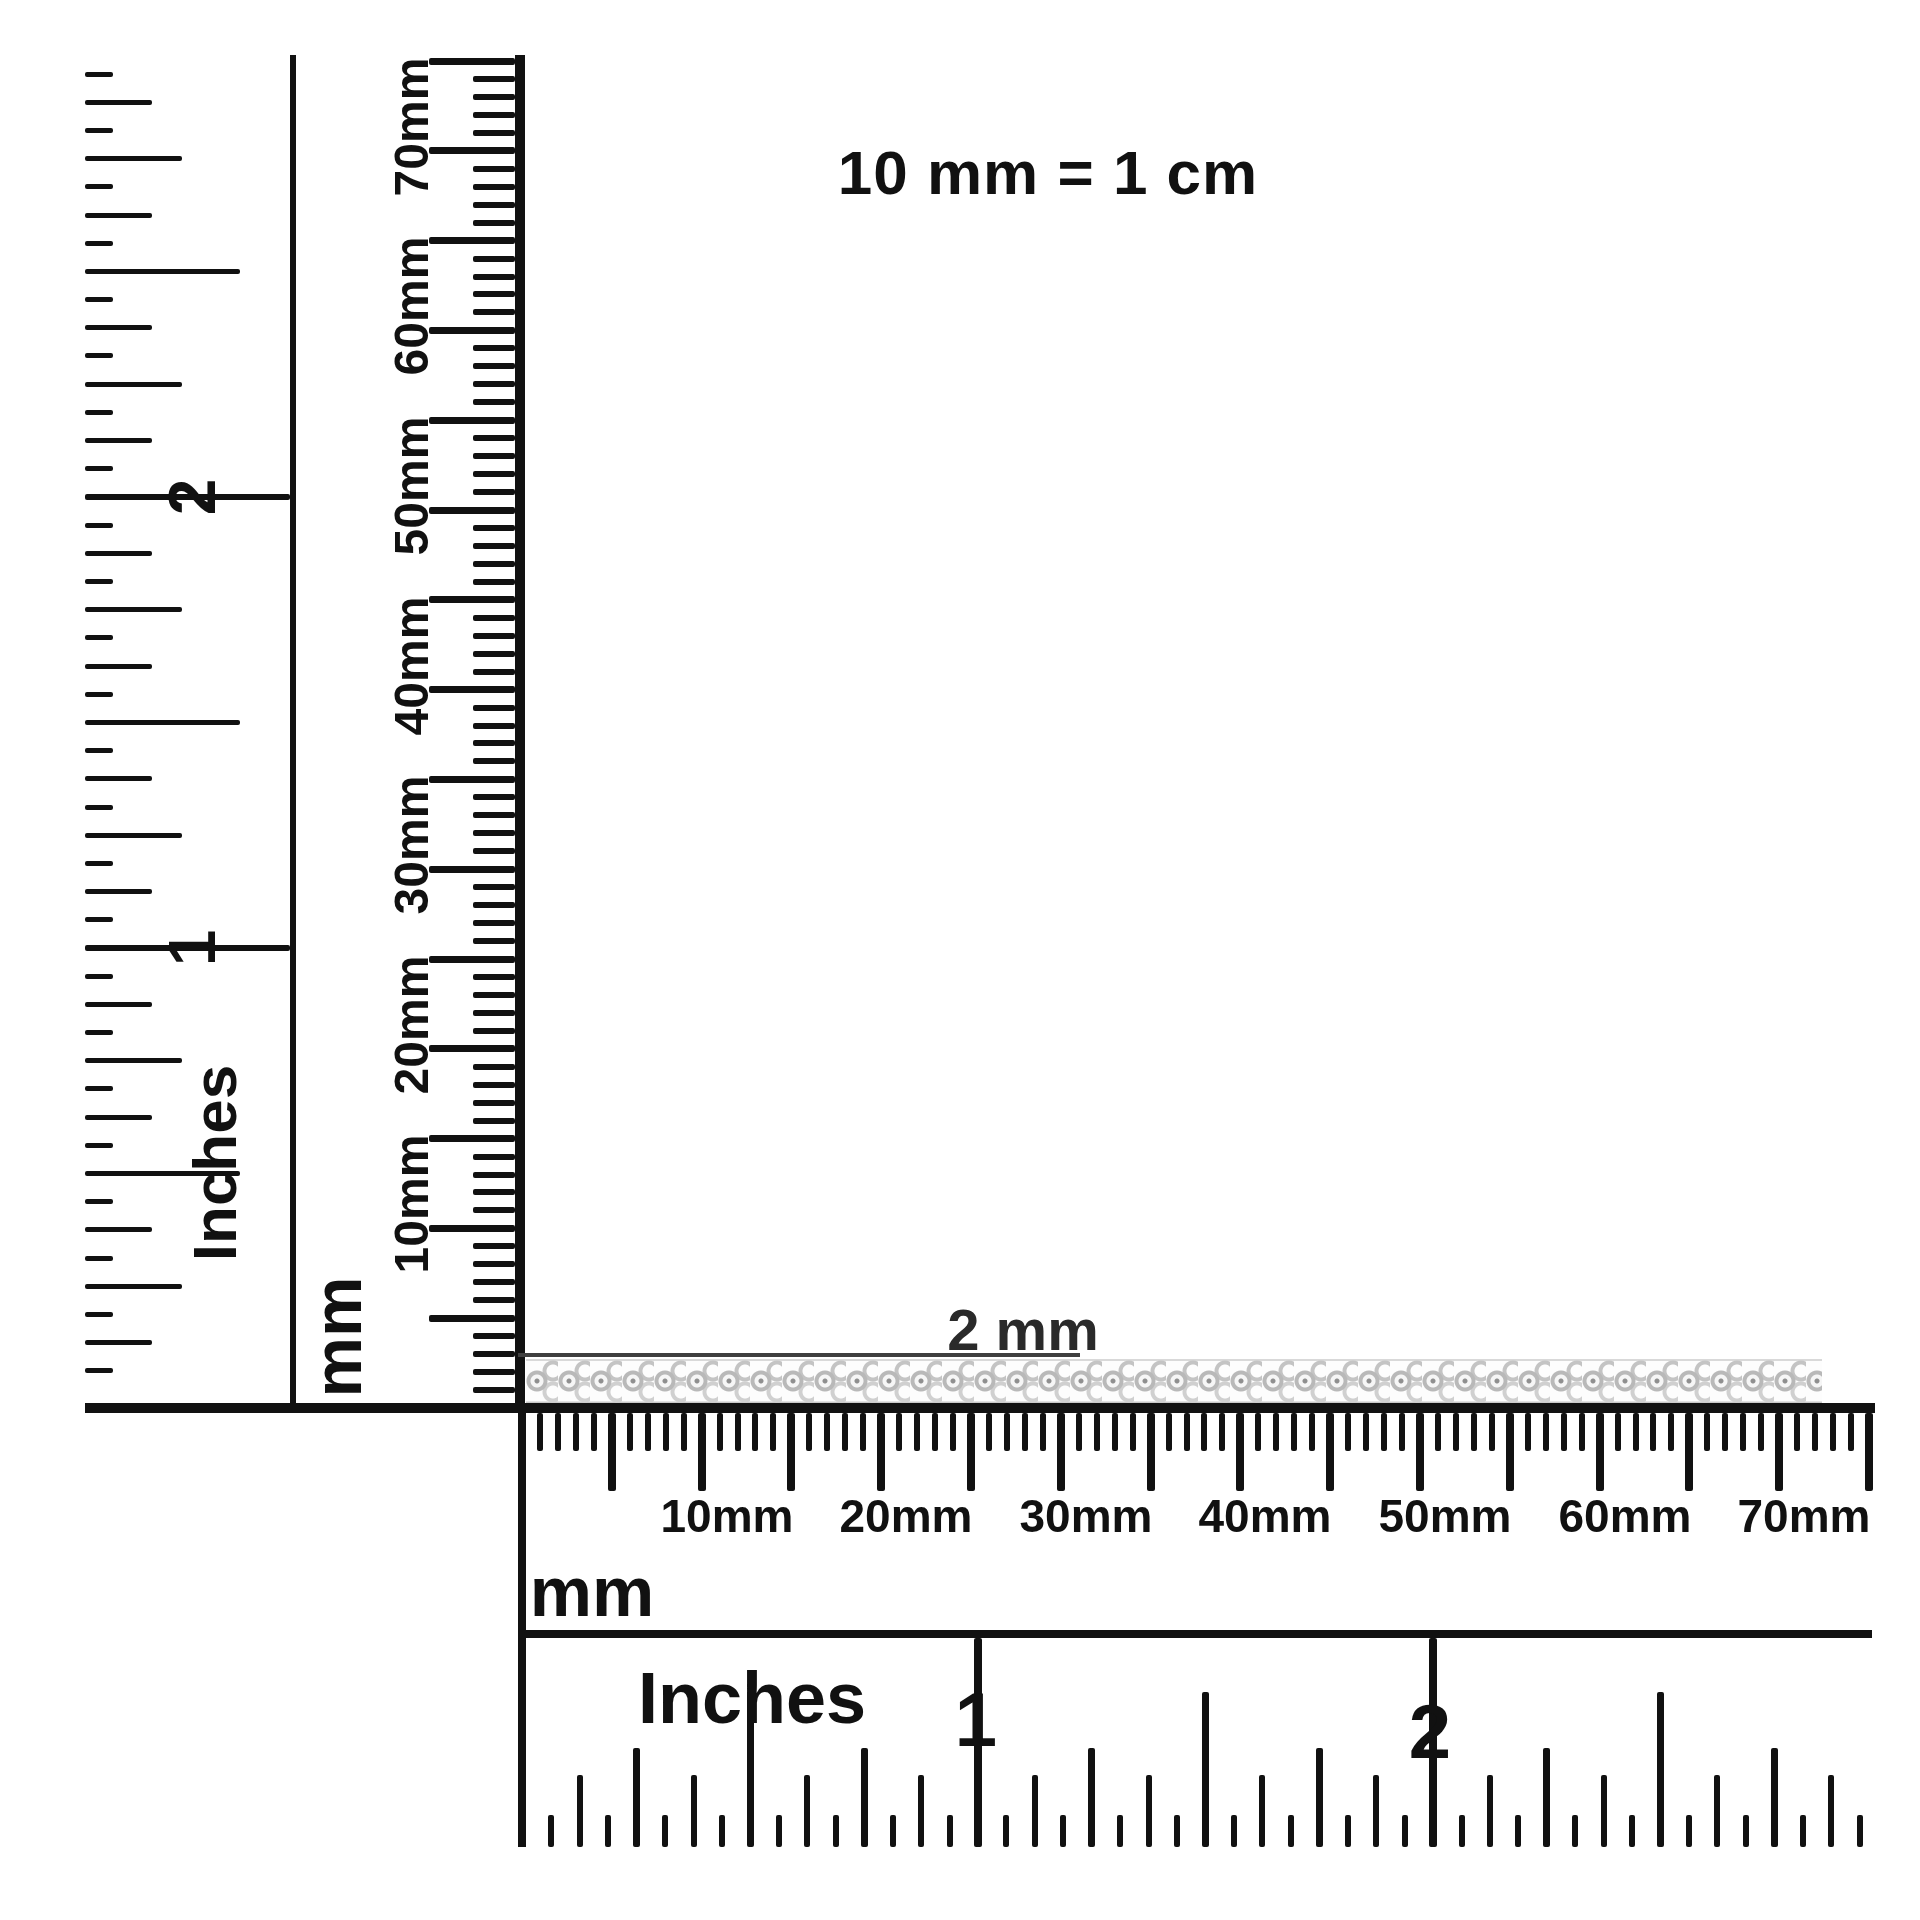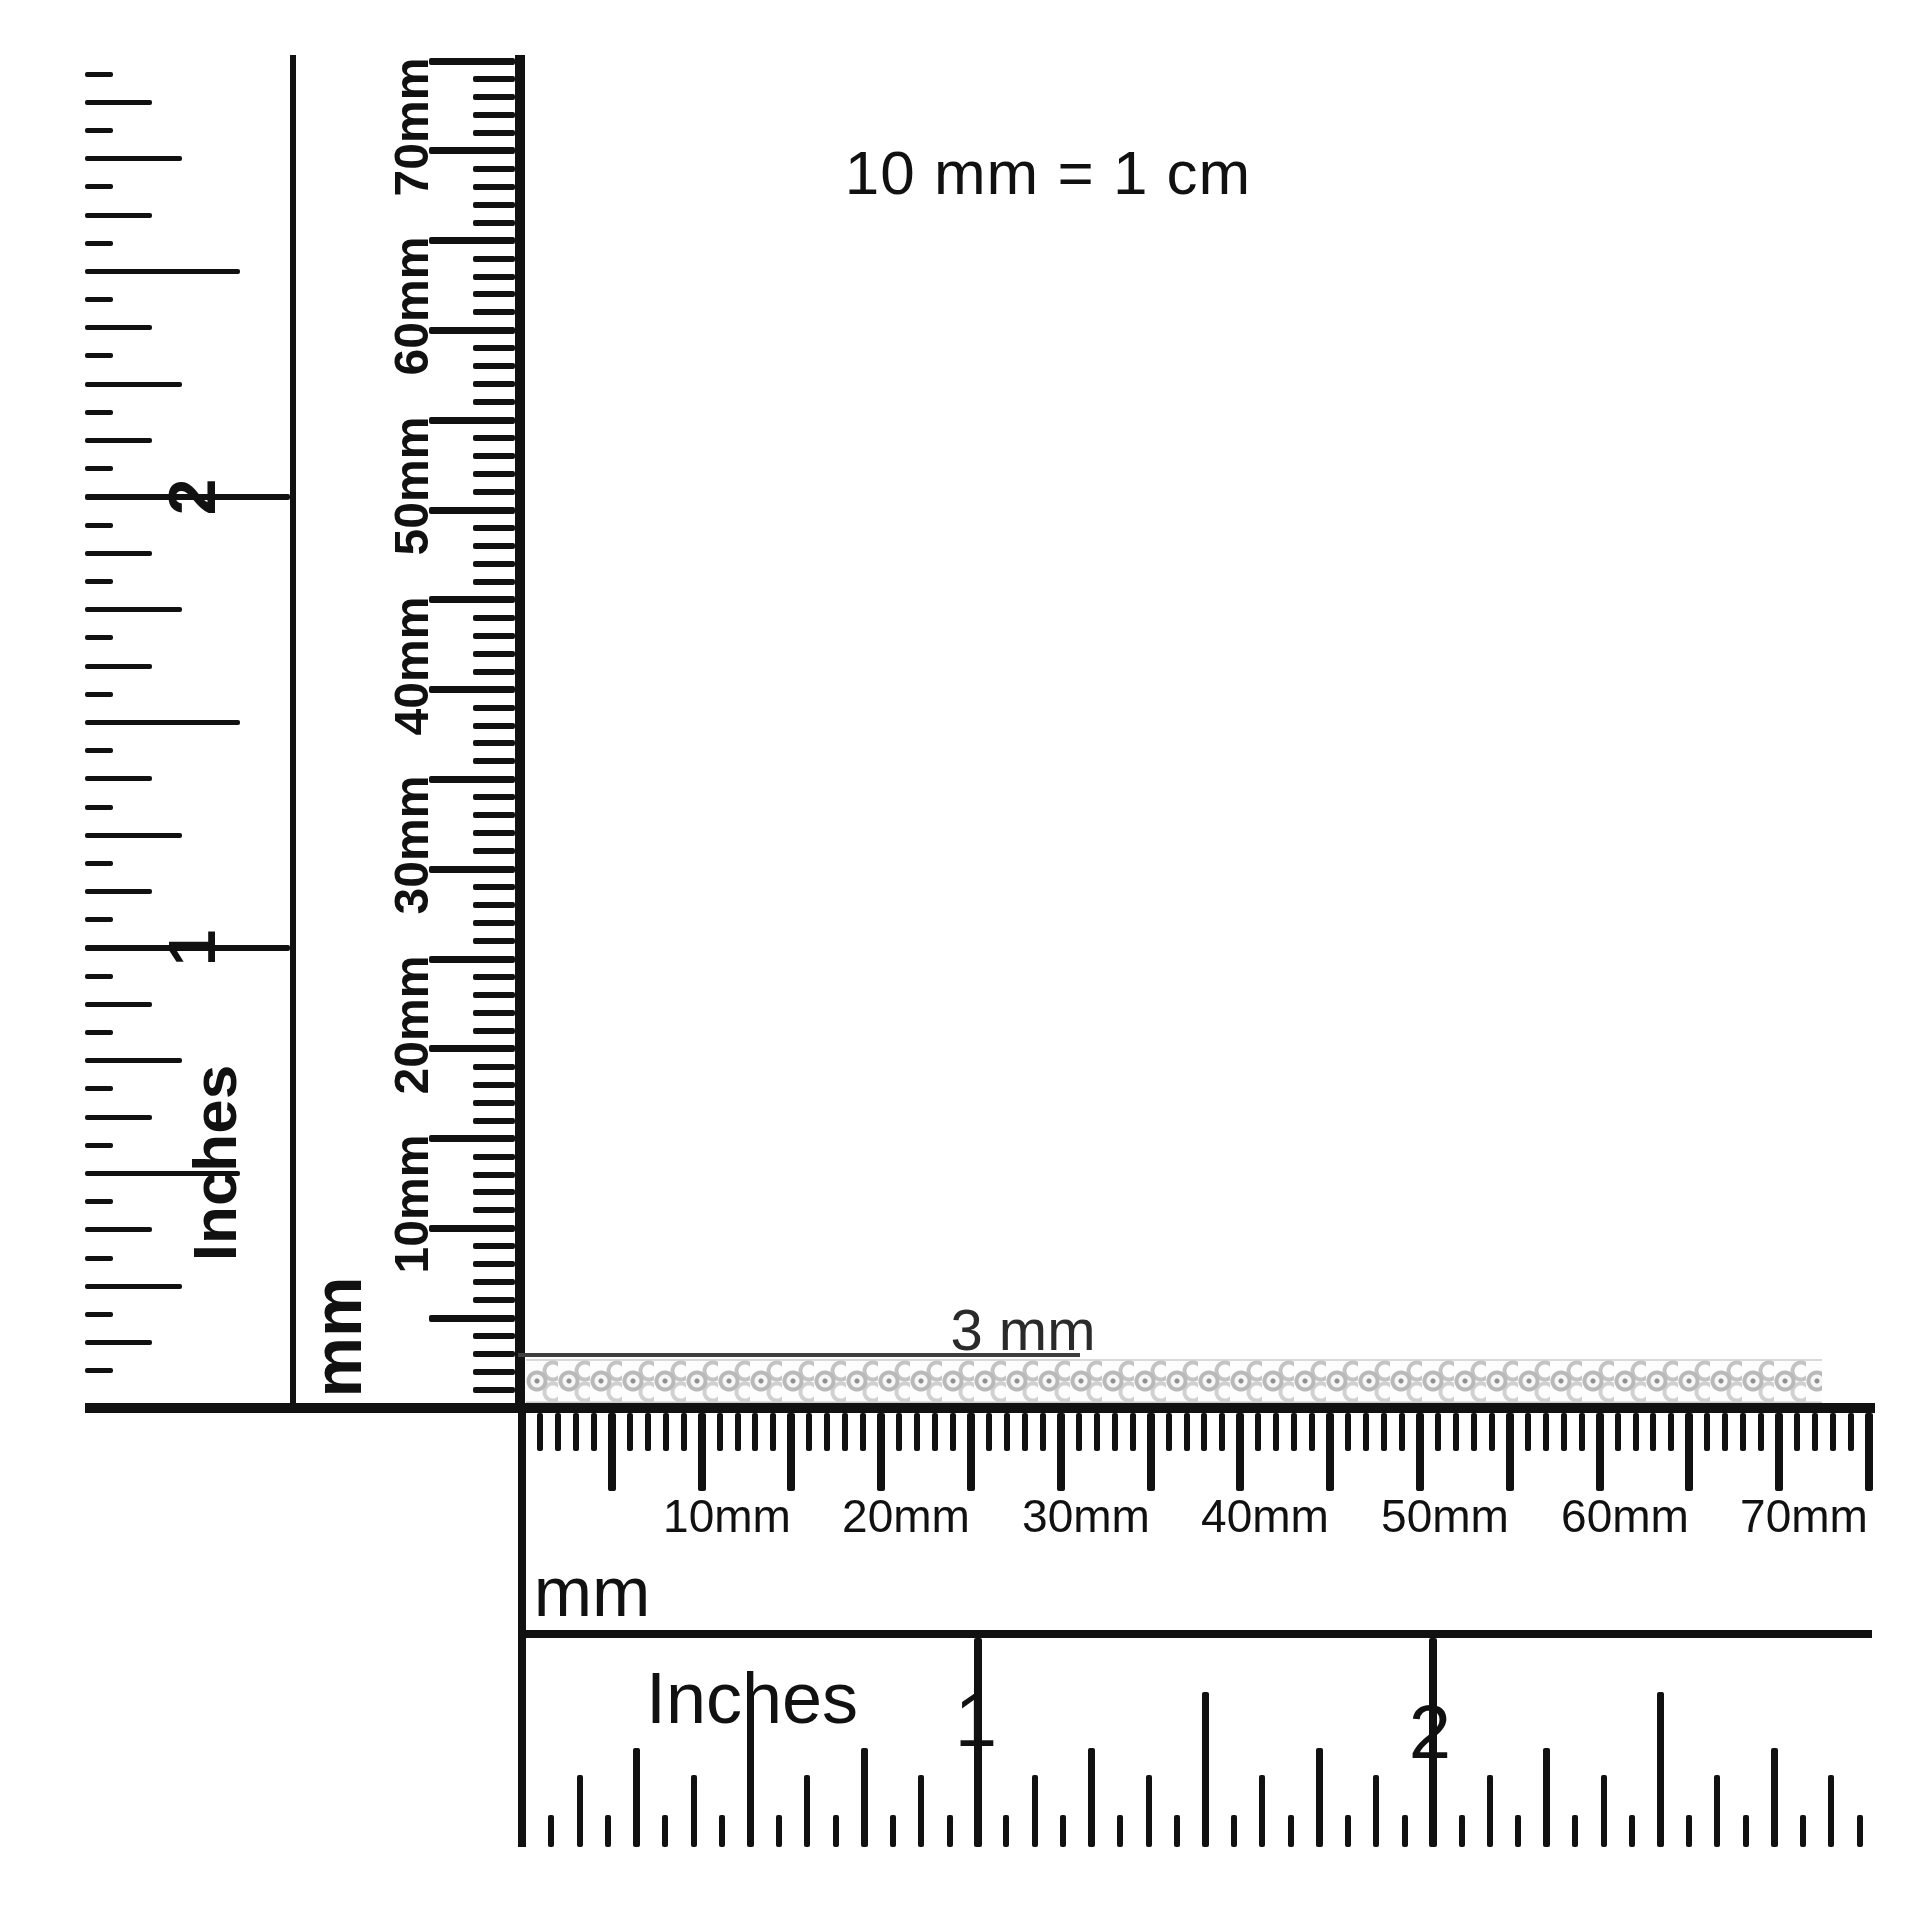--- a/index.html
+++ b/index.html
@@ -3,21 +3,21 @@
 <meta charset="utf-8">
 <style>
   html,body{margin:0;padding:0;background:#fff;}
   #stage{
     position:relative;width:1920px;height:1920px;background:#fff;overflow:hidden;
     font-family:"Liberation Sans",sans-serif;color:#111;
   }
   .ln{position:absolute;background:#111;}
   .tick{position:absolute;background:#111;border-radius:2px;}
   .rot{position:absolute;transform:translate(-50%,-50%) rotate(-90deg);white-space:nowrap;font-weight:700;}
-  .ctr{position:absolute;transform:translate(-50%,-50%);white-space:nowrap;font-weight:400;}
+  .ctr{position:absolute;transform:translate(-50%,-50%);white-space:nowrap;font-weight:700;}
   .leader{position:absolute;background:#3f3f3f;}
   .chain{
     position:absolute;
     background-color:#fdfdfd;
     background-image:
       radial-gradient(circle at 11px 22px, #8f8f8f 0 2px, rgba(0,0,0,0) 3px),
       radial-gradient(circle at 11px 22px, #f6f6f6 0 6px, #b9b9b9 7px 10px, rgba(0,0,0,0) 11px),
       radial-gradient(circle at 27px 12px, rgba(0,0,0,0) 0 6px, #c4c4c4 7px 10px, rgba(0,0,0,0) 11px),
       radial-gradient(circle at 27px 33px, rgba(0,0,0,0) 0 6px, #d0d0d0 7px 10px, rgba(0,0,0,0) 11px),
       linear-gradient(to bottom, #d9d9d9 0 2px, rgba(0,0,0,0) 2px 42px, #c9c9c9 43px 45px);
@@ -174,21 +174,21 @@
         <div class="rot" style="left: 411px; top: 666px; font-size: 48px;">40mm</div>
         <div class="rot" style="left: 411px; top: 486px; font-size: 48px;">50mm</div>
         <div class="rot" style="left: 411px; top: 306px; font-size: 48px;">60mm</div>
         <div class="rot" style="left: 411px; top: 127px; font-size: 48px;">70mm</div>
       </div>
     <div class="rot" style="left:337px;top:1337px;font-size:68px;">mm</div>
   </div>
 
   <div>
     <div class="leader" style="left:518px;top:1353px;width:562px;height:4px;"></div>
-    <div class="ctr" style="left:1023px;top:1329px;font-size:58px;color:#2a2a2a;">3 mm</div>
+    <div class="ctr" style="left:1023px;top:1329px;font-size:58px;color:#2a2a2a;">2 mm</div>
     <div class="chain" style="left:526px;top:1359px;width:1296px;height:45px;"></div>
   </div>
 
   <div class="ln" style="left:85px;top:1403px;width:1790px;height:10px;"></div>
 
   <div>
     <div class="ln" style="left:518px;top:1403px;width:8px;height:444px;"></div>
     <div id="hm-ticks">
         <div class="tick" style="left: 537px; top: 1413px; width: 6px; height: 38px;"></div>
         <div class="tick" style="left: 555px; top: 1413px; width: 6px; height: 38px;"></div>

